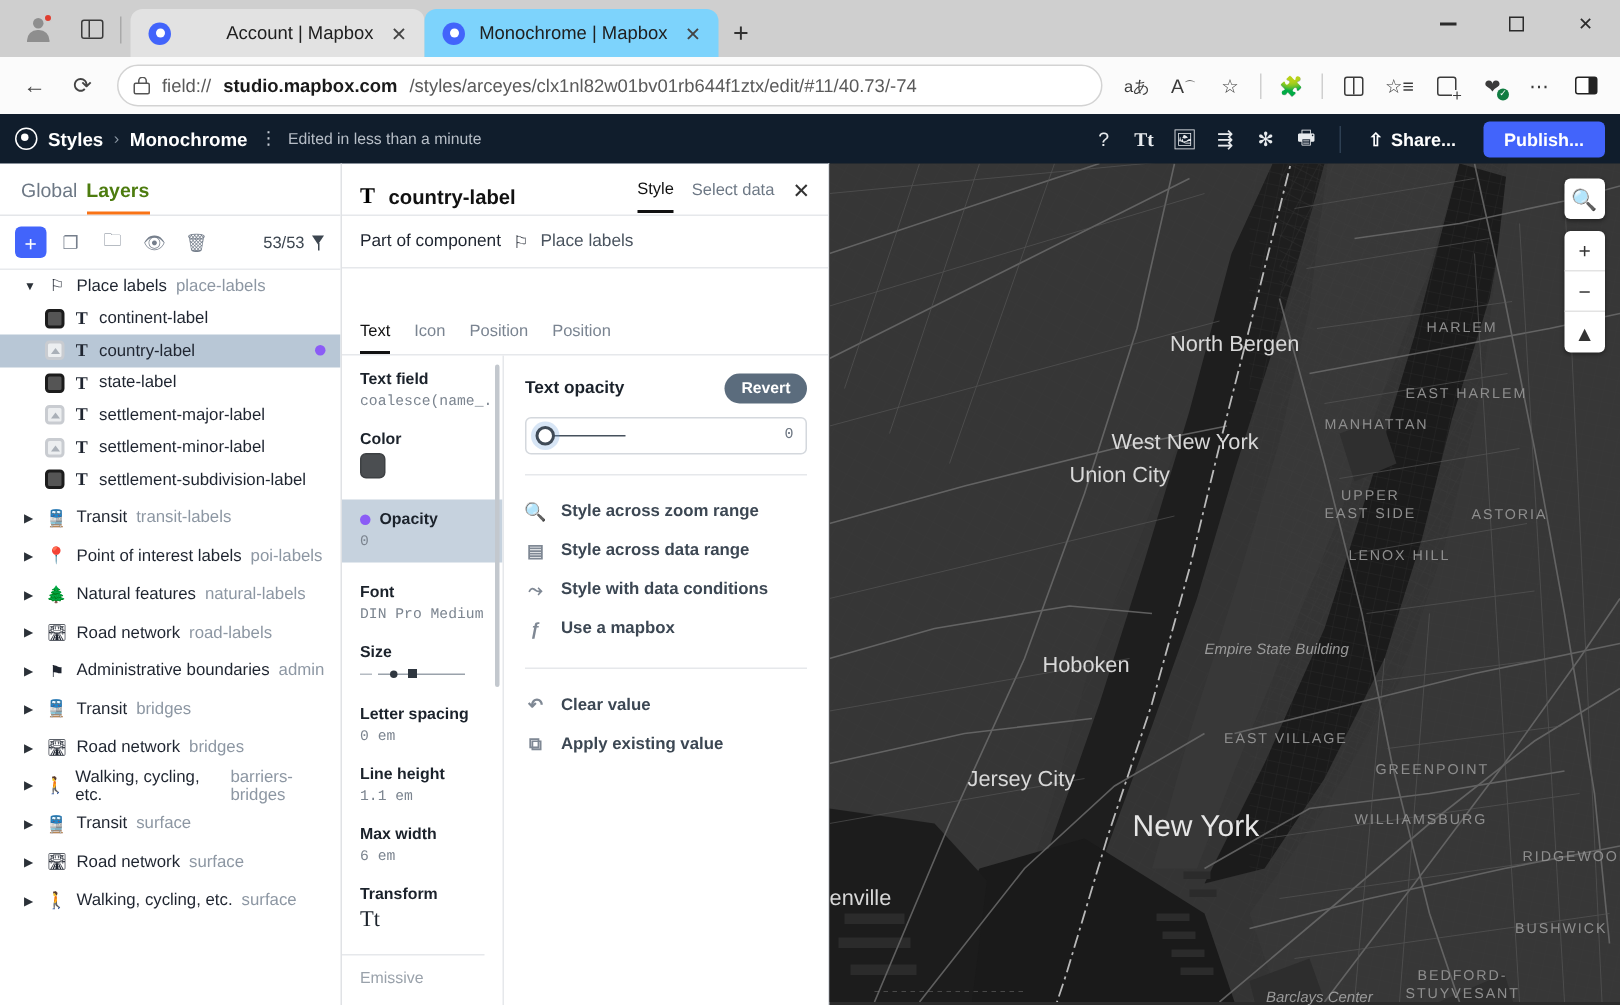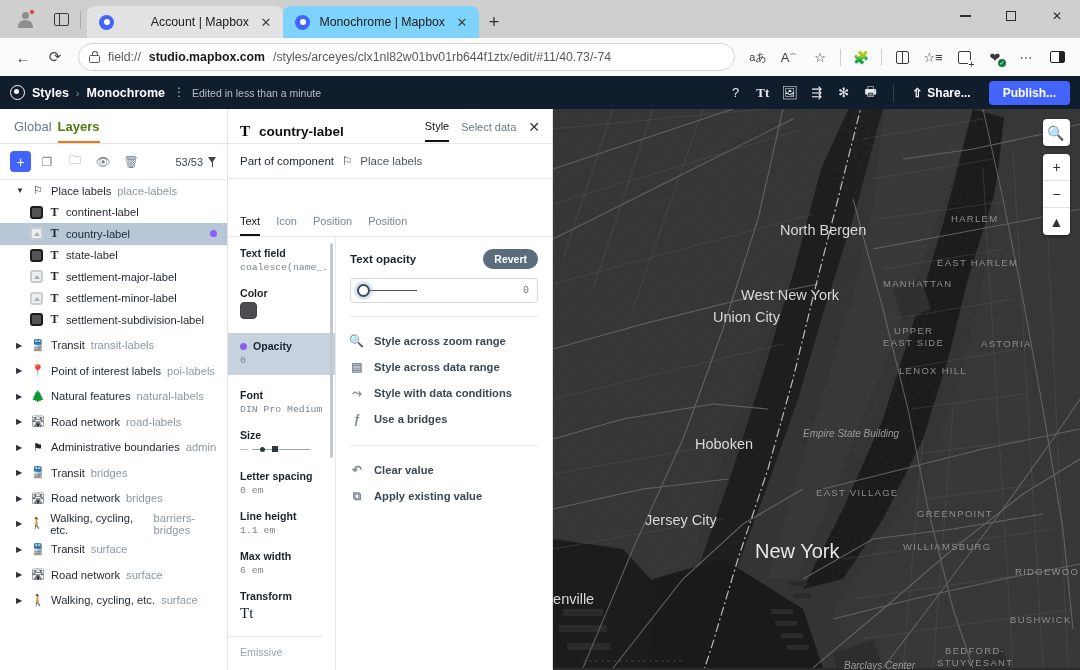--- a/index.html
+++ b/index.html
@@ -524,21 +524,21 @@
             <div class="menu-row">
               <span class="menu-ico">▤</span>
               <span>Style across data range</span>
             </div>
             <div class="menu-row">
               <span class="menu-ico">⤳</span>
               <span>Style with data conditions</span>
             </div>
             <div class="menu-row">
               <span class="menu-ico">ƒ</span>
-              <span>Use a bridges</span>
+              <span>Use a mapbox</span>
             </div>
             <div class="pr-sep"></div>
             <div class="menu-row">
               <span class="menu-ico">↶</span>
               <span>Clear value</span>
             </div>
             <div class="menu-row">
               <span class="menu-ico">⧉</span>
               <span>Apply existing value</span>
             </div>

